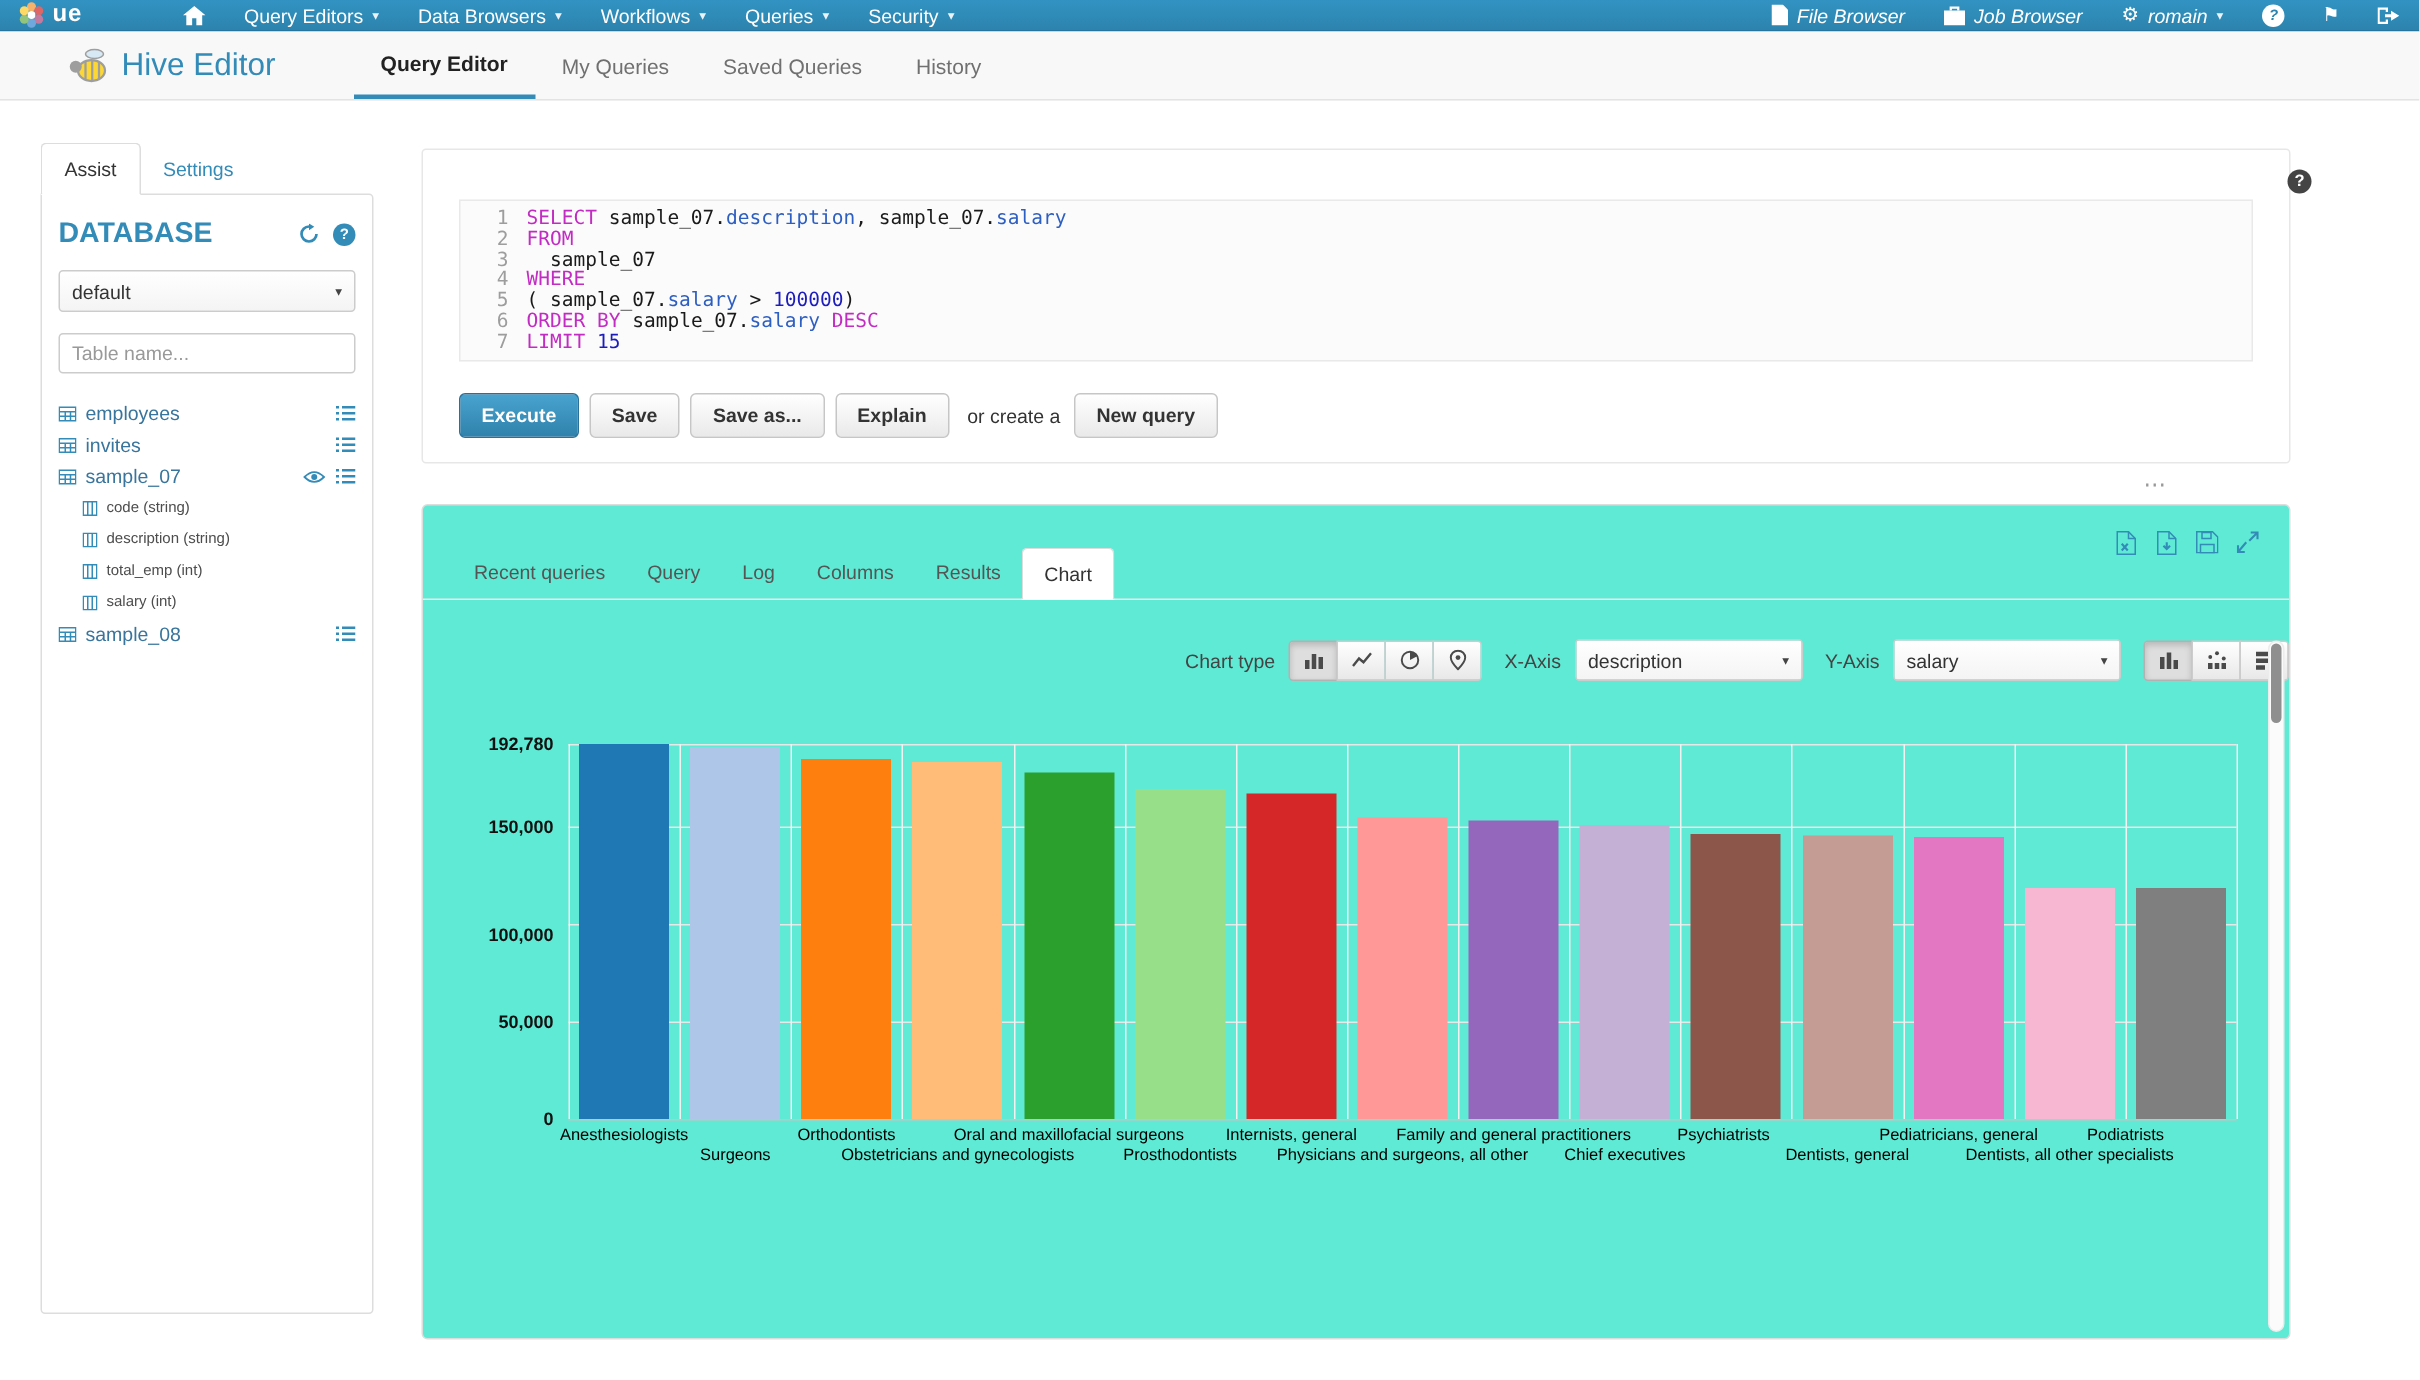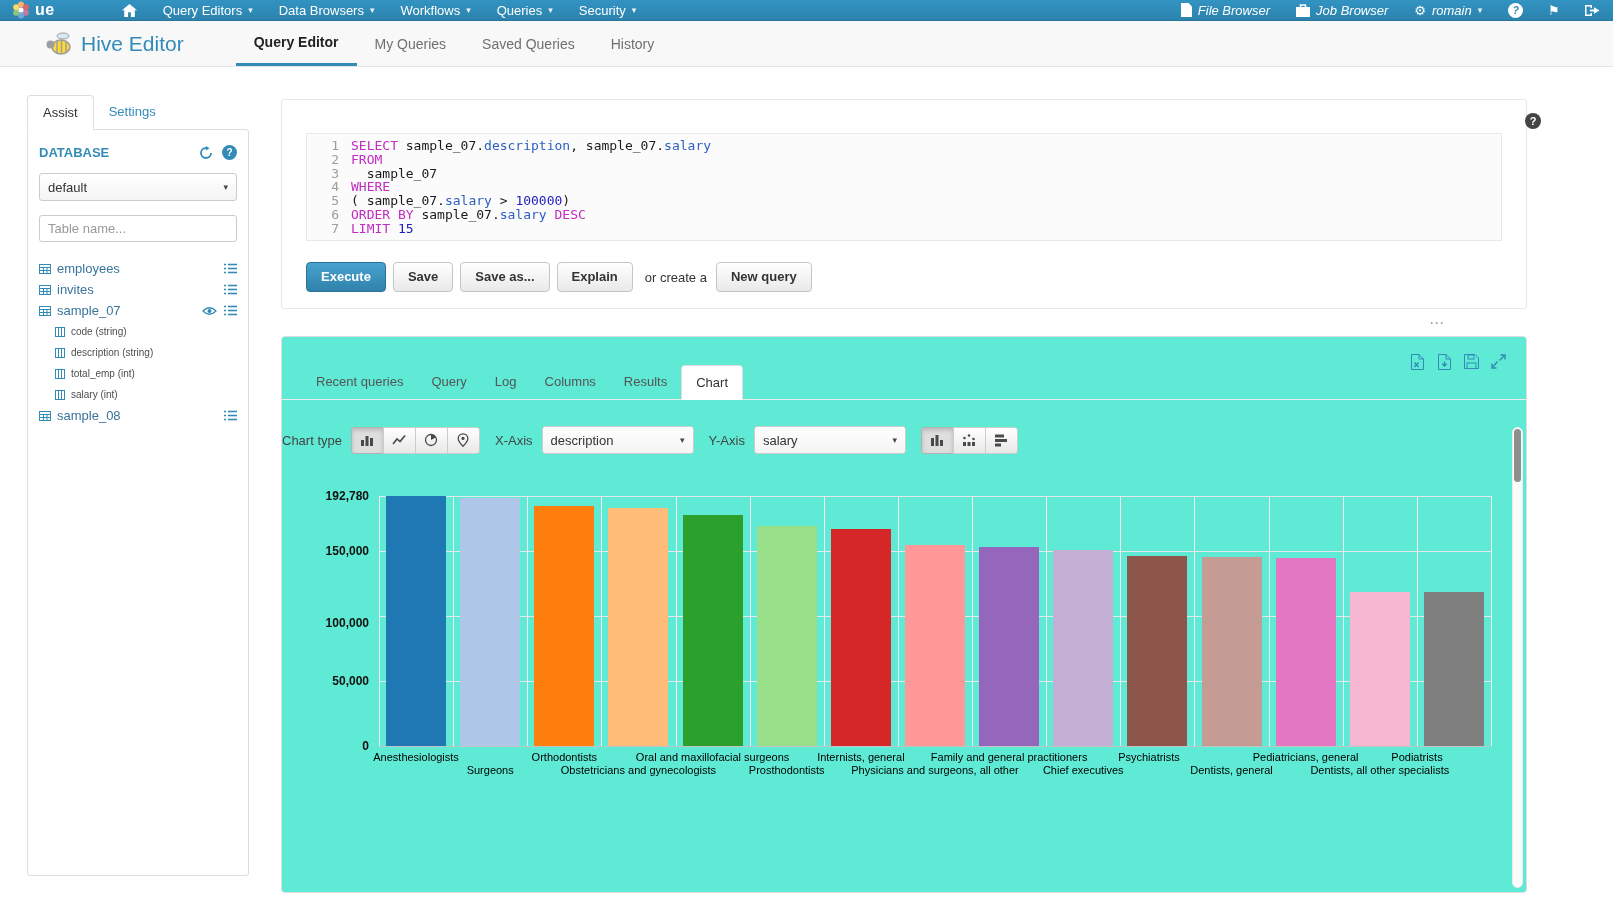--- a/index.html
+++ b/index.html
@@ -23,28 +23,28 @@
 
   
   .subheader { height:46px; background:#f8f8f8; border-bottom:1px solid #e3e3e3; display:flex; align-items:stretch; }
   .app-brand { display:flex; align-items:center; gap:9px; margin-left:44px; color:#338bb8; font-size:21px; }
   .sub-tabs { display:flex; margin-left:52px; }
   .sub-tab { display:flex; align-items:center; padding:0 18px; font-size:14px; color:#707070; }
   .sub-tab.active { color:#222; font-weight:bold; border-bottom:3px solid #338bb8; }
 
   
   .sidebar { position:absolute; left:27px; top:95px; width:222px; }
-  .side-tabs { display:flex; position:relative; z-index:2; margin-bottom:-1px; }
+  .side-tabs { display:flex; position:relative; z-index:2; margin-bottom:-1px;align-items:center; }
   .stab { padding:9px 15px; font-size:13px; color:#338bb8; }
   .stab.active { background:#fff; border:1px solid #ddd; border-bottom:1px solid #fff;
     border-radius:4px 4px 0 0; color:#333; }
   .side-panel { border:1px solid #ddd; border-radius:0 3px 3px 3px; background:#fff;
     padding:15px 11px; height:747px; position:relative; }
   .db-head { display:flex; align-items:center; gap:9px; }
-  .db-title { color:#338bb8; font-weight:bold; font-size:13px; flex:1; }
+  .db-title { color:#338bb8; font-weight:bold; font-size:19px; flex:1; }
   .help-dot { width:15px; height:15px; border-radius:50%; background:#338bb8; color:#fff; font-size:10px;
     font-weight:bold; display:inline-flex; align-items:center; justify-content:center; cursor:pointer; }
   .fake-select { height:28px; border:1px solid #ccc; border-radius:3px; background:linear-gradient(#fff,#f4f4f4);
     display:flex; align-items:center; padding:0 8px; font-size:13px; color:#333; cursor:pointer; }
   .fs-caret { margin-left:auto; font-size:9px; color:#444; padding-left:8px; }
   .db-select { margin-top:13px; }
   .tbl-input { width:100%; height:27px; border:1px solid #ccc; border-radius:3px; padding:0 8px;
     font-size:13px; color:#444; margin-top:14px; font-family:inherit; }
   .tbl-input::placeholder { color:#999; }
   .table-list { list-style:none; margin:16px 0 0; padding:0; font-size:13px; }
@@ -77,21 +77,21 @@
   .resize-handle { cursor:row-resize; letter-spacing:1px; }
 
   .results-panel { height:557px; border:1px solid #ddd; border-radius:4px; position:relative; background:#5eead4; }
   .export-icons { position:absolute; top:17px; right:20px; display:flex; gap:12px; }
   .export-icons a { display:inline-flex; }
   .rtabs { display:flex; padding:28px 0 0 20px; border-bottom:1px solid #ececec; }
   .rtab { padding:9px 14px; font-size:13px; color:#555; cursor:pointer; }
   .rtab.active { background:#fff; border:1px solid #ddd; border-bottom:1px solid #fff;
     border-radius:4px 4px 0 0; color:#333; margin-bottom:-1px; }
 
-  .chart-controls { display:flex; justify-content:flex-start; align-items:center; margin-top:26px;
+  .chart-controls { display:flex; justify-content:flex-end; align-items:center; margin-top:26px;
     font-size:13px; color:#444; }
   .ctl-label { margin-right:9px; }
   .btn-group { display:flex; margin-right:15px; }
   .icon-btn { width:33px; height:27px; border:1px solid #ccc; background:linear-gradient(#fff,#e8e8e8);
     display:inline-flex; align-items:center; justify-content:center; cursor:pointer; margin-left:-1px; padding:0; }
   .btn-group .icon-btn:first-child { border-radius:3px 0 0 3px; margin-left:0; }
   .btn-group .icon-btn:last-child { border-radius:0 3px 3px 0; }
   .icon-btn.active { background:#dedede; box-shadow:inset 0 2px 4px rgba(0,0,0,.18); border-color:#b2b2b2; }
   .axis-select { width:152px; margin-right:15px; }
 

